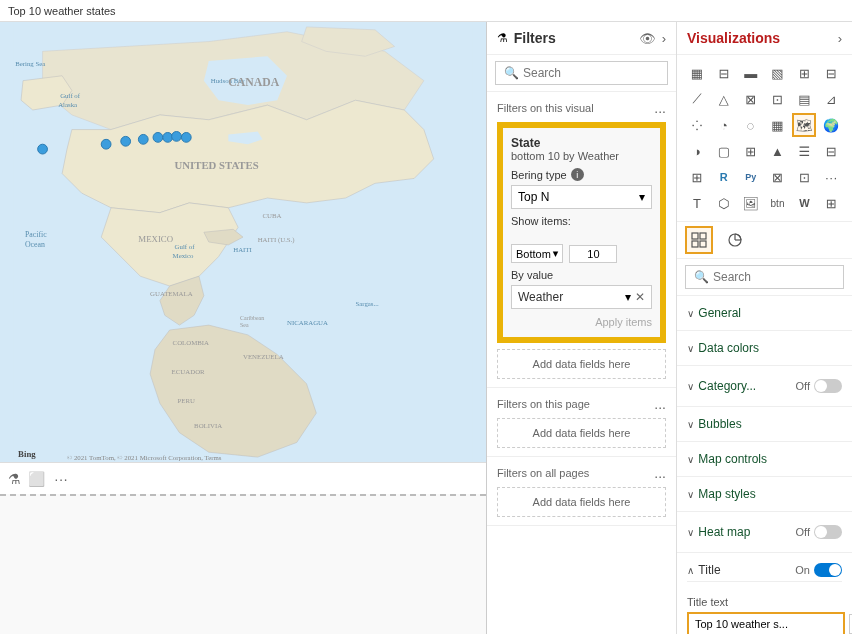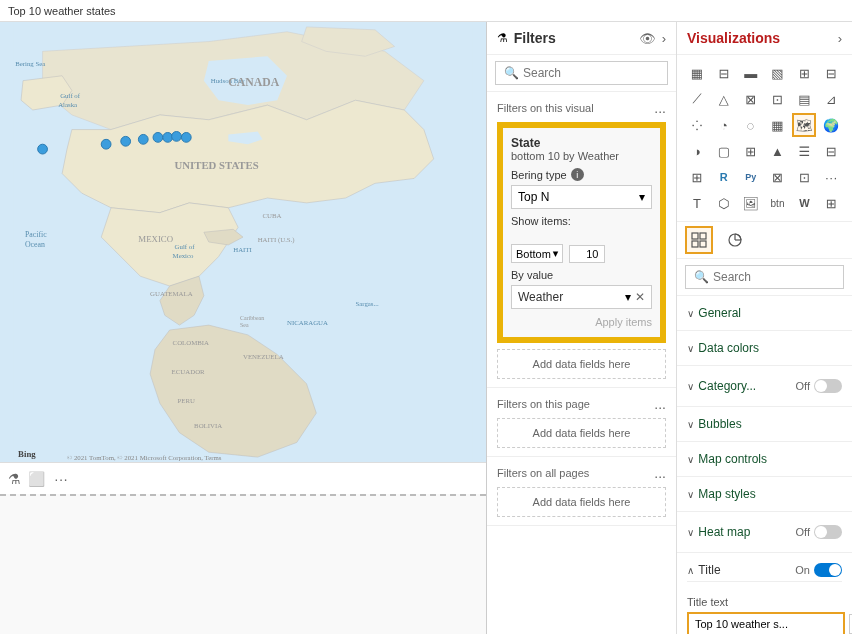--- a/index.html
+++ b/index.html
@@ -37,21 +37,21 @@
     .filter-card-subtitle { font-size: 11px; color: #555; margin-bottom: 6px; }
 
     .filter-type-label { font-size: 11px; color: #333; margin-bottom: 4px; display: flex; align-items: center; gap: 4px; }
     .info-icon { width: 13px; height: 13px; background: #666; border-radius: 50%; color: #fff; font-size: 9px; display: inline-flex; align-items: center; justify-content: center; }
 
     .filter-dropdown { width: 100%; border: 1px solid #ccc; padding: 4px 6px; font-size: 12px; background: #fff; display: flex; align-items: center; justify-content: space-between; cursor: pointer; margin-bottom: 6px; }
 
     .show-items-row { display: flex; align-items: center; gap: 6px; margin-bottom: 6px; }
     .show-items-label { font-size: 11px; color: #333; }
     .show-items-select { border: 1px solid #ccc; padding: 2px 4px; font-size: 11px; background: #fff; cursor: pointer; display: flex; align-items: center; gap: 2px; }
-    .show-items-number { border: 1px solid #ccc; padding: 2px 6px; font-size: 11px; background: #fff; width: 36px; text-align: right; }
+    .show-items-number { border: 1px solid #ccc; padding: 2px 6px; font-size: 11px; background: #fff; width: 48px; text-align: center; }
 
     .by-value-label { font-size: 11px; color: #333; margin-bottom: 4px; }
     .by-value-field { border: 1px solid #ccc; padding: 4px 6px; font-size: 12px; background: #fff; display: flex; align-items: center; justify-content: space-between; cursor: pointer; }
     .by-value-field-text { color: #333; flex: 1; }
     .by-value-icons { display: flex; gap: 4px; align-items: center; }
 
     .apply-filter-btn { text-align: right; margin-top: 6px; }
     .apply-filter-btn span { font-size: 11px; color: #aaa; }
 
     .add-fields-btn { border: 1px dashed #ccc; padding: 8px; text-align: center; font-size: 11px; color: #666; cursor: pointer; background: #fff; }

